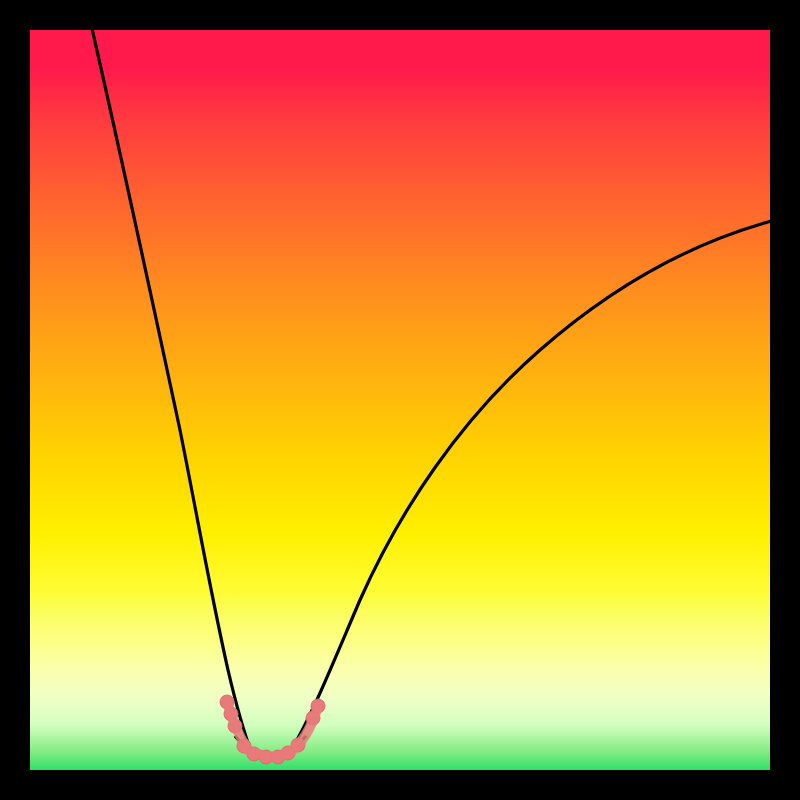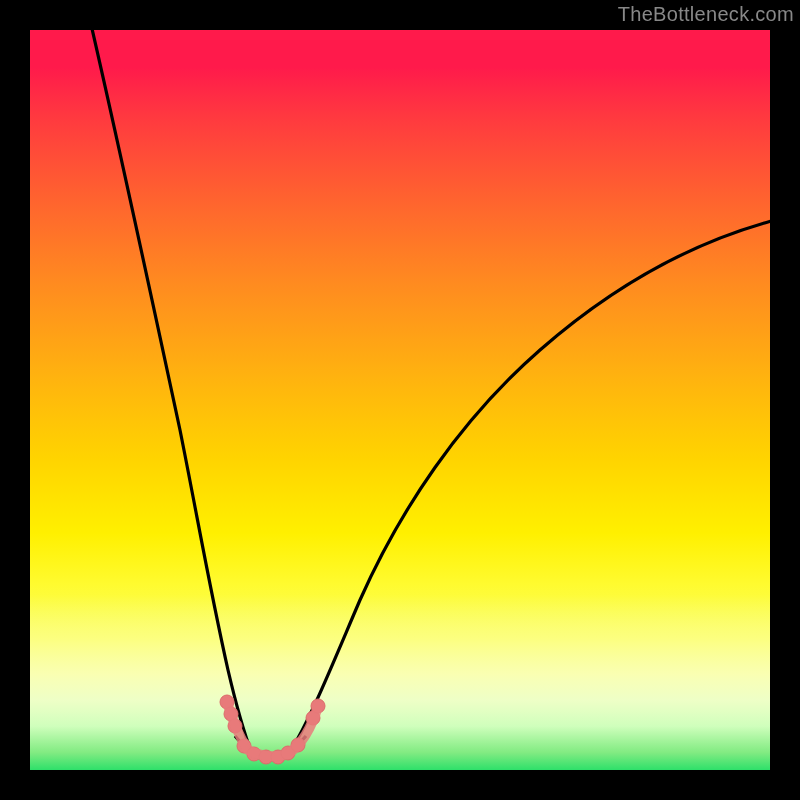--- a/index.html
+++ b/index.html
@@ -111,14 +111,13 @@
         <circle cx="283" cy="688" r="7"></circle>
         <circle cx="288" cy="676" r="7"></circle>
       </g>
       <path d="M 197 672
                Q 205 700 218 720
                Q 238 730 258 724
                Q 278 710 288 676" fill="none" stroke="#e77a7a" stroke-width="10" stroke-linecap="round" opacity="0.85"></path>
     </svg>
   </div>
 
-  <div class="watermark">TheBottleneck.com</div>
 </div>
 
 </body></html>

